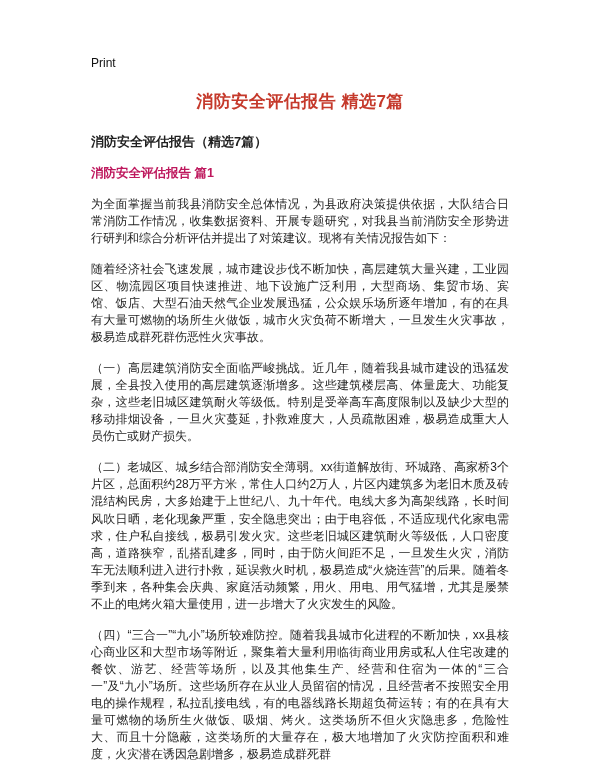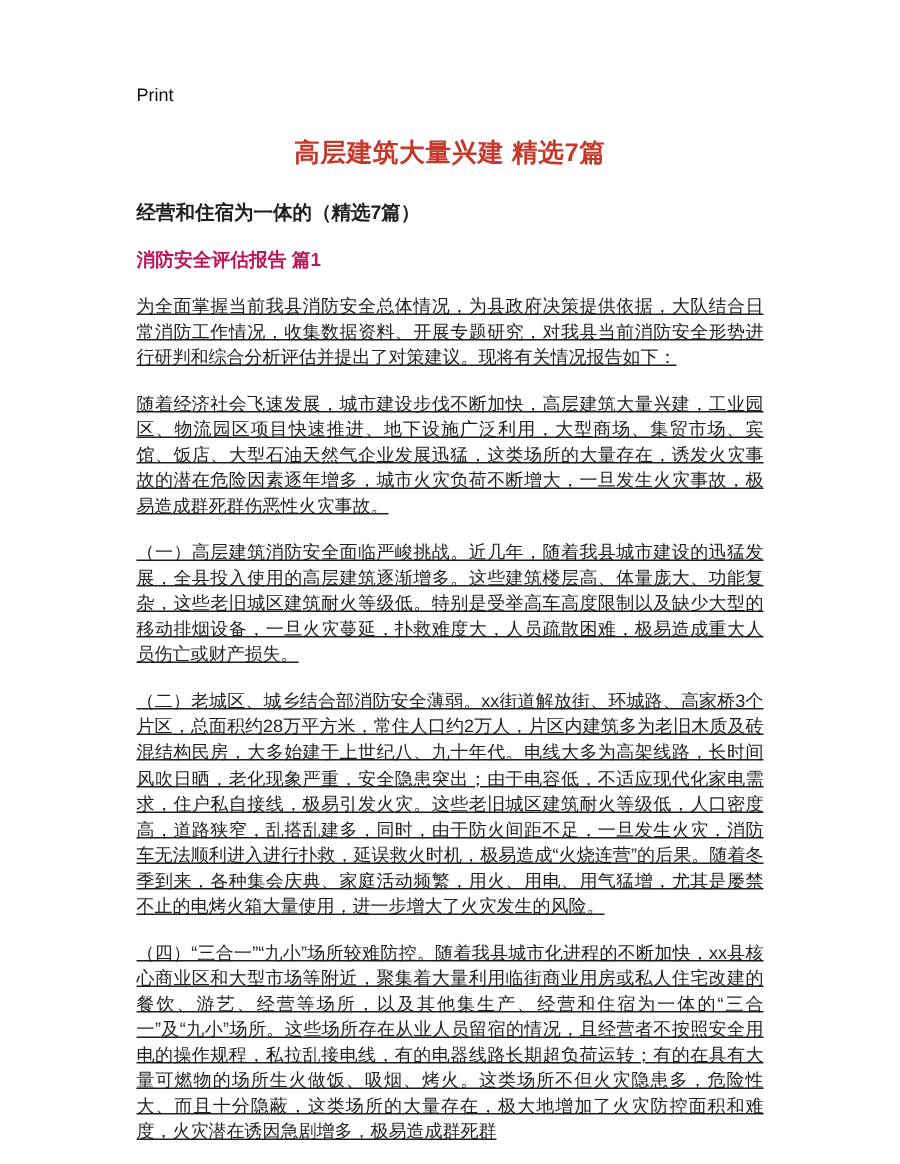--- a/index.html
+++ b/index.html
@@ -45,46 +45,45 @@
     font-weight: bold;
     color: #be185d;
   }
   .para {
     margin: 0 0 14px 0;
     font-size: 12px;
     line-height: 1.42;
     text-align: justify;
     color: #1f1f1f;
     word-break: break-all;
-    text-decoration: underline;
   }
   .section-heading {
     margin: 0 0 14px 0;
     font-size: 12px;
     font-weight: bold;
     color: #1f1f1f;
   }
 </style>
 </head>
 <body>
 
 <div class="page">
 
   <div class="print-label">Print</div>
 
-  <h1 class="doc-title">高层建筑大量兴建 精选7篇</h1>
+  <h1 class="doc-title">消防安全评估报告 精选7篇</h1>
 
-  <h2 class="doc-subtitle">经营和住宿为一体的（精选7篇）</h2>
+  <h2 class="doc-subtitle">消防安全评估报告（精选7篇）</h2>
 
   <h3 class="article-heading">消防安全评估报告 篇1</h3>
 
   <p class="para">为全面掌握当前我县消防安全总体情况，为县政府决策提供依据，大队结合日常消防工作情况，收集数据资料、开展专题研究，对我县当前消防安全形势进行研判和综合分析评估并提出了对策建议。现将有关情况报告如下：</p>
 
 
-  <p class="para">随着经济社会飞速发展，城市建设步伐不断加快，高层建筑大量兴建，工业园区、物流园区项目快速推进、地下设施广泛利用，大型商场、集贸市场、宾馆、饭店、大型石油天然气企业发展迅猛，这类场所的大量存在，诱发火灾事故的潜在危险因素逐年增多，城市火灾负荷不断增大，一旦发生火灾事故，极易造成群死群伤恶性火灾事故。</p>
+  <p class="para">随着经济社会飞速发展，城市建设步伐不断加快，高层建筑大量兴建，工业园区、物流园区项目快速推进、地下设施广泛利用，大型商场、集贸市场、宾馆、饭店、大型石油天然气企业发展迅猛，公众娱乐场所逐年增加，有的在具有大量可燃物的场所生火做饭，城市火灾负荷不断增大，一旦发生火灾事故，极易造成群死群伤恶性火灾事故。</p>
 
   <p class="para">（一）高层建筑消防安全面临严峻挑战。近几年，随着我县城市建设的迅猛发展，全县投入使用的高层建筑逐渐增多。这些建筑楼层高、体量庞大、功能复杂，这些老旧城区建筑耐火等级低。特别是受举高车高度限制以及缺少大型的移动排烟设备，一旦火灾蔓延，扑救难度大，人员疏散困难，极易造成重大人员伤亡或财产损失。</p>
 
   <p class="para">（二）老城区、城乡结合部消防安全薄弱。xx街道解放街、环城路、高家桥3个片区，总面积约28万平方米，常住人口约2万人，片区内建筑多为老旧木质及砖混结构民房，大多始建于上世纪八、九十年代。电线大多为高架线路，长时间风吹日晒，老化现象严重，安全隐患突出；由于电容低，不适应现代化家电需求，住户私自接线，极易引发火灾。这些老旧城区建筑耐火等级低，人口密度高，道路狭窄，乱搭乱建多，同时，由于防火间距不足，一旦发生火灾，消防车无法顺利进入进行扑救，延误救火时机，极易造成“火烧连营”的后果。随着冬季到来，各种集会庆典、家庭活动频繁，用火、用电、用气猛增，尤其是屡禁不止的电烤火箱大量使用，进一步增大了火灾发生的风险。</p>
 
   <p class="para">（四）“三合一”“九小”场所较难防控。随着我县城市化进程的不断加快，xx县核心商业区和大型市场等附近，聚集着大量利用临街商业用房或私人住宅改建的餐饮、游艺、经营等场所，以及其他集生产、经营和住宿为一体的“三合一”及“九小”场所。这些场所存在从业人员留宿的情况，且经营者不按照安全用电的操作规程，私拉乱接电线，有的电器线路长期超负荷运转；有的在具有大量可燃物的场所生火做饭、吸烟、烤火。这类场所不但火灾隐患多，危险性大、而且十分隐蔽，这类场所的大量存在，极大地增加了火灾防控面积和难度，火灾潜在诱因急剧增多，极易造成群死群</p>
 
 </div>
 
 </body></html>

